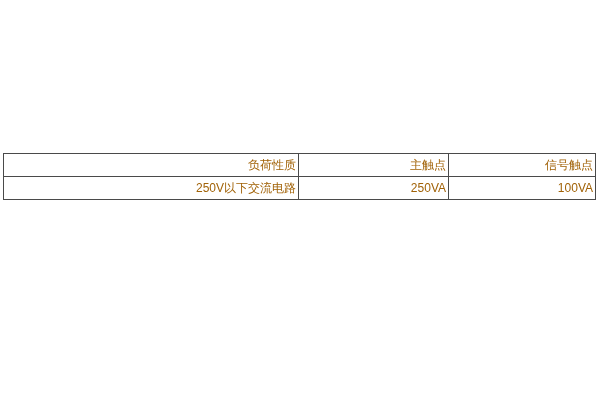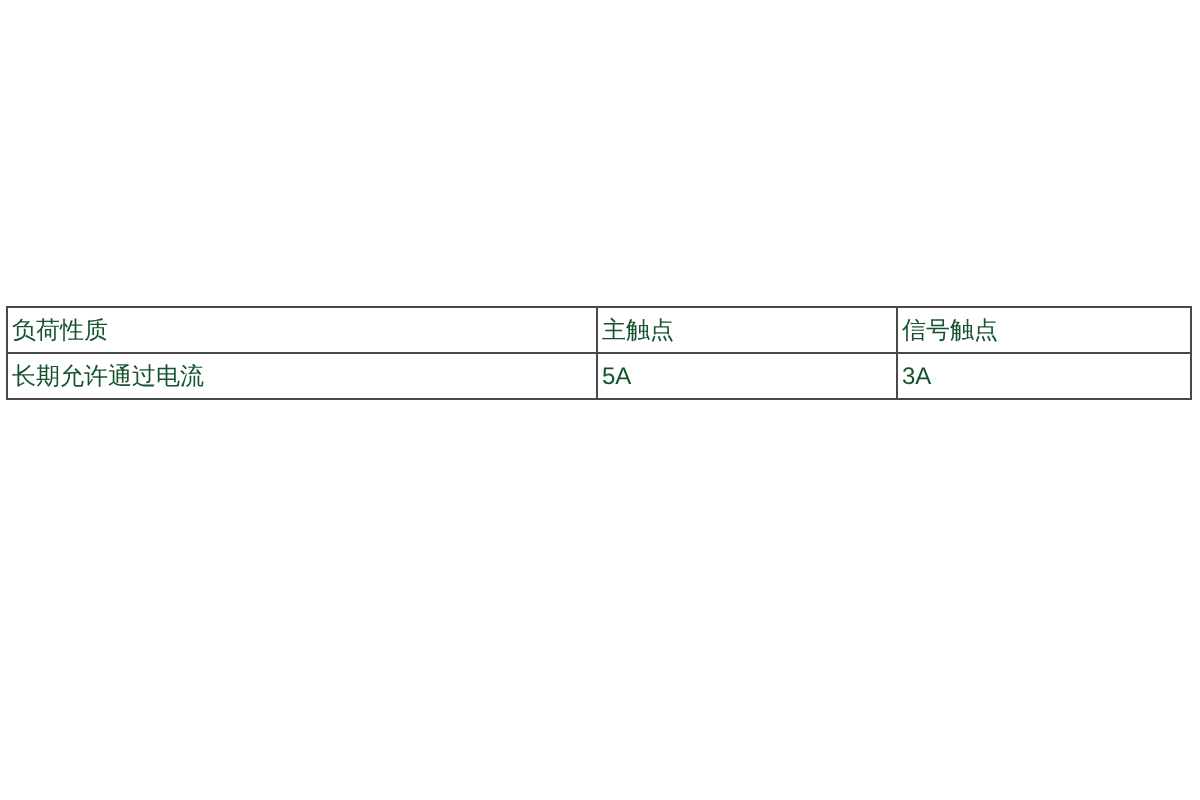--- a/index.html
+++ b/index.html
@@ -19,25 +19,25 @@
     left: 3px;
     top: 153px;
     width: 592px;
     border-collapse: collapse;
     table-layout: fixed;
     background: #ffffff;
   }
   .spec-table th,
   .spec-table td {
     border: 1px solid #4a4a4a;
-    text-align: left;
+    text-align: right;
     vertical-align: middle;
     font-size: 12px;
     font-weight: normal;
-    color: #14532d;
+    color: #a16207;
     height: 22px;
     padding: 0 2px;
     line-height: 1;
     white-space: nowrap;
     overflow: hidden;
   }
   .col-load   { width: 295px; }
   .col-main   { width: 150px; }
   .col-signal { width: 147px; }
 </style>
@@ -52,18 +52,18 @@
   </colgroup>
   <thead>
     <tr>
       <th>负荷性质</th>
       <th>主触点</th>
       <th>信号触点</th>
     </tr>
   </thead>
   <tbody>
     <tr>
-      <td>长期允许通过电流</td>
-      <td>5A</td>
-      <td>3A</td>
+      <td>250V以下交流电路</td>
+      <td>250VA</td>
+      <td>100VA</td>
     </tr>
   </tbody>
 </table>
 
 </body></html>

